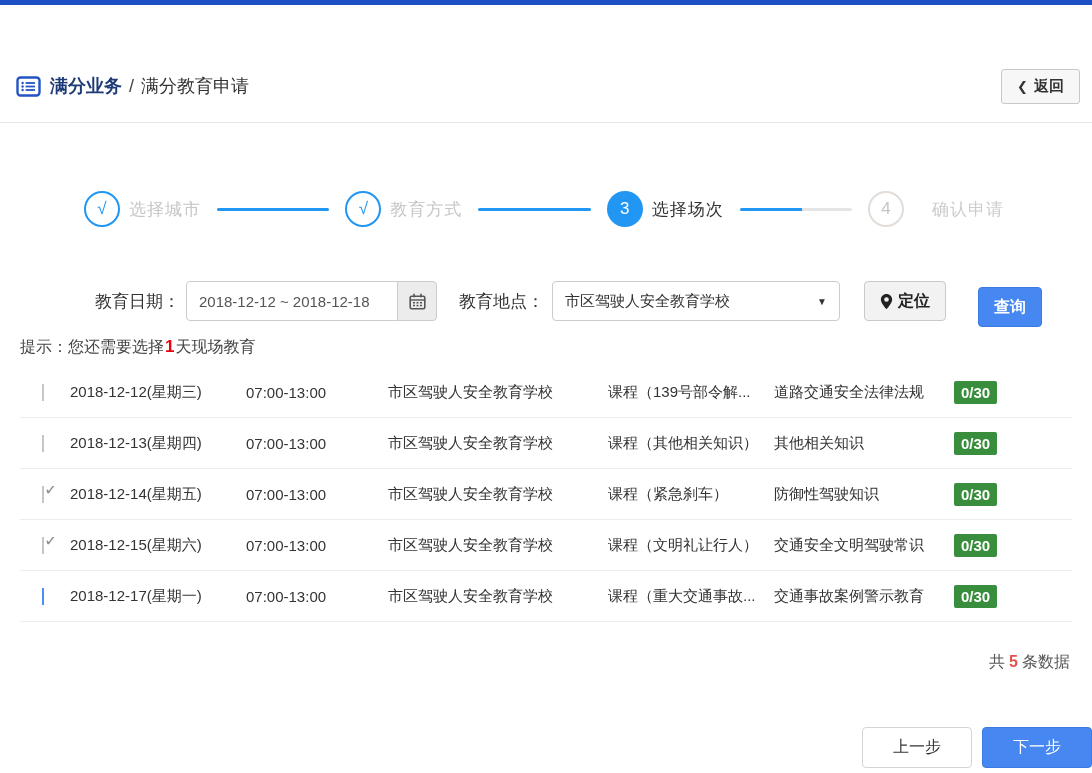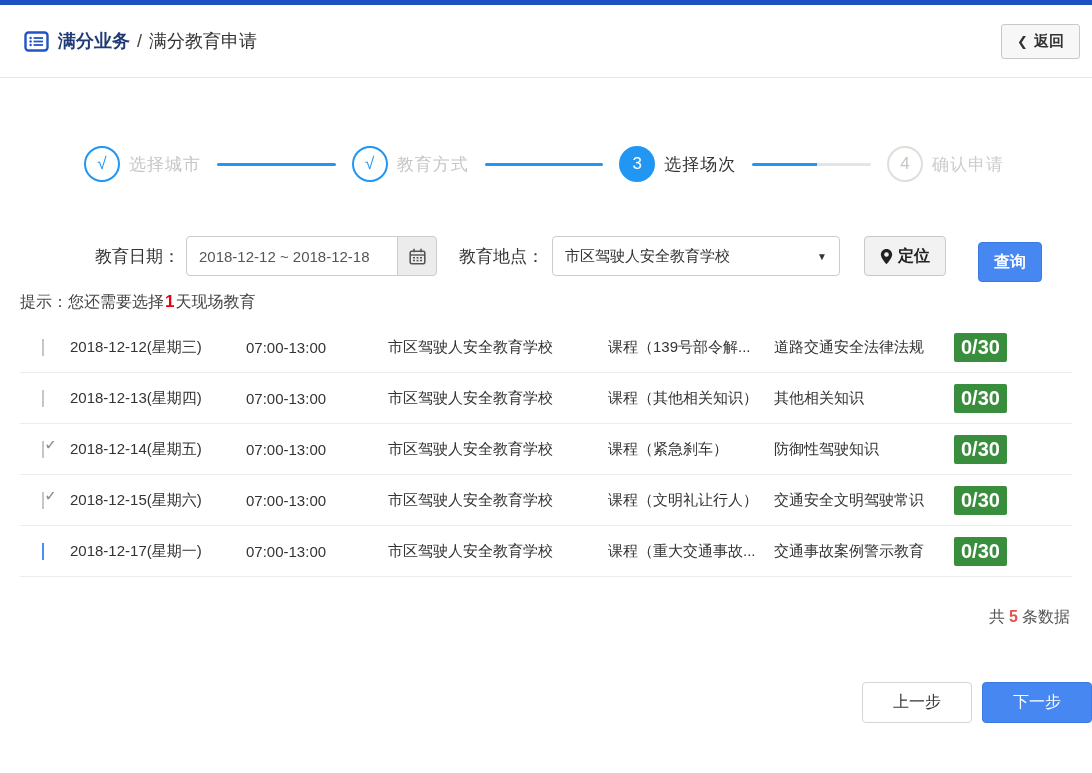--- a/index.html
+++ b/index.html
@@ -5,21 +5,21 @@
   * { margin:0; padding:0; box-sizing:border-box; }
   body { background:#fff; }
   .page {
     width:1092px; height:773px; position:relative; background:#fff;
     font-family:"Liberation Sans","DejaVu Sans",sans-serif; overflow:hidden;
   }
   
   .top-strip { height:5px; background:#1d4fc4; }
 
   
-  .header { height:73px; border-bottom:1px solid #e6e6e6; display:flex; align-items:center; padding:0 12px 0 24px; }
+  .header { height:73px; border-bottom:1px solid #e6e6e6; display:flex; align-items:center; padding:0 12px 0 16px;margin-top:45px; }
   .breadcrumb { display:flex; align-items:center; font-size:18px; }
   .bc-icon { display:flex; margin-right:9px; }
   .crumb-root { color:#1f3b77; font-weight:bold; }
   .crumb-sep { color:#444; margin:0 7px; }
   .crumb-current { color:#333; }
   .back-btn {
     margin-left:auto; height:35px; padding:0 15px; background:#f7f7f7;
     border:1px solid #c9c9c9; border-radius:3px; font-size:15px; color:#333;
     display:flex; align-items:center; gap:6px; cursor:pointer; font-weight:bold;
     font-family:inherit;
@@ -32,21 +32,21 @@
   .circle {
     width:36px; height:36px; border-radius:50%; display:flex; align-items:center;
     justify-content:center; font-size:17px; flex:none;
   }
   .step-label { font-size:17px; letter-spacing:1px; }
   .step.done .circle { border:2px solid #2196f3; color:#2196f3; background:#fff; }
   .step.done .step-label { color:#c6c6c6; }
   .step.active .circle { background:#2196f3; color:#fff; }
   .step.active .step-label { color:#333; }
   .step.pending .circle { border:2px solid #e2ddd8; color:#c9c4bf; }
-  .step.pending .step-label { color:#ccc; }
+  .step.pending .step-label { color:#ccc;margin-left:19px; }
   .connector { flex:1; height:3px; background:#e5e5e5; margin:0 16px; border-radius:2px; }
   .connector.full { background:#2196f3; }
   .connector.half { background:linear-gradient(to right,#2196f3 0 55%,#e5e5e5 55% 100%); }
 
   
   .filters { display:flex; align-items:center; margin:54px 0 0 95px; height:40px; }
   .f-label { font-size:17px; color:#333; flex:none; }
   .input-group { display:flex; margin-left:6px;justify-content:center; }
   .date-input {
     width:212px; height:40px; border:1px solid #ccc; border-radius:4px 0 0 4px;
@@ -92,21 +92,21 @@
   .checkbox {
     width:15px; height:15px; border:1px solid #c6c6c6; border-radius:2px; background:#fff;
     margin-left:22px; position:relative; cursor:pointer;
   }
   .checkbox .check {
     display:none; position:absolute; left:1px; top:-7px; font-size:17px; color:#8f8f8f; font-weight:bold;
   }
   .checkbox.checked .check { display:block; }
   .checkbox.focused { border-color:#4a90f2; }
   .badge {
-    display:inline-block; background:#388e3c; color:#fff; font-weight:bold; font-size:20px;
+    display:inline-block; background:#388e3c; color:#fff; font-weight:bold; font-size:15px;
     padding:3px 7px; border-radius:2px; margin-left:6px;
   }
 
   
   .total { text-align:right; margin:30px 22px 0 0; font-size:16px; color:#555; }
   .total b { color:#e0544c; margin:0 4px; font-size:16px; }
 
   
   .actions { display:flex; justify-content:flex-end; gap:10px; margin-top:54px; }
   .prev-btn {

